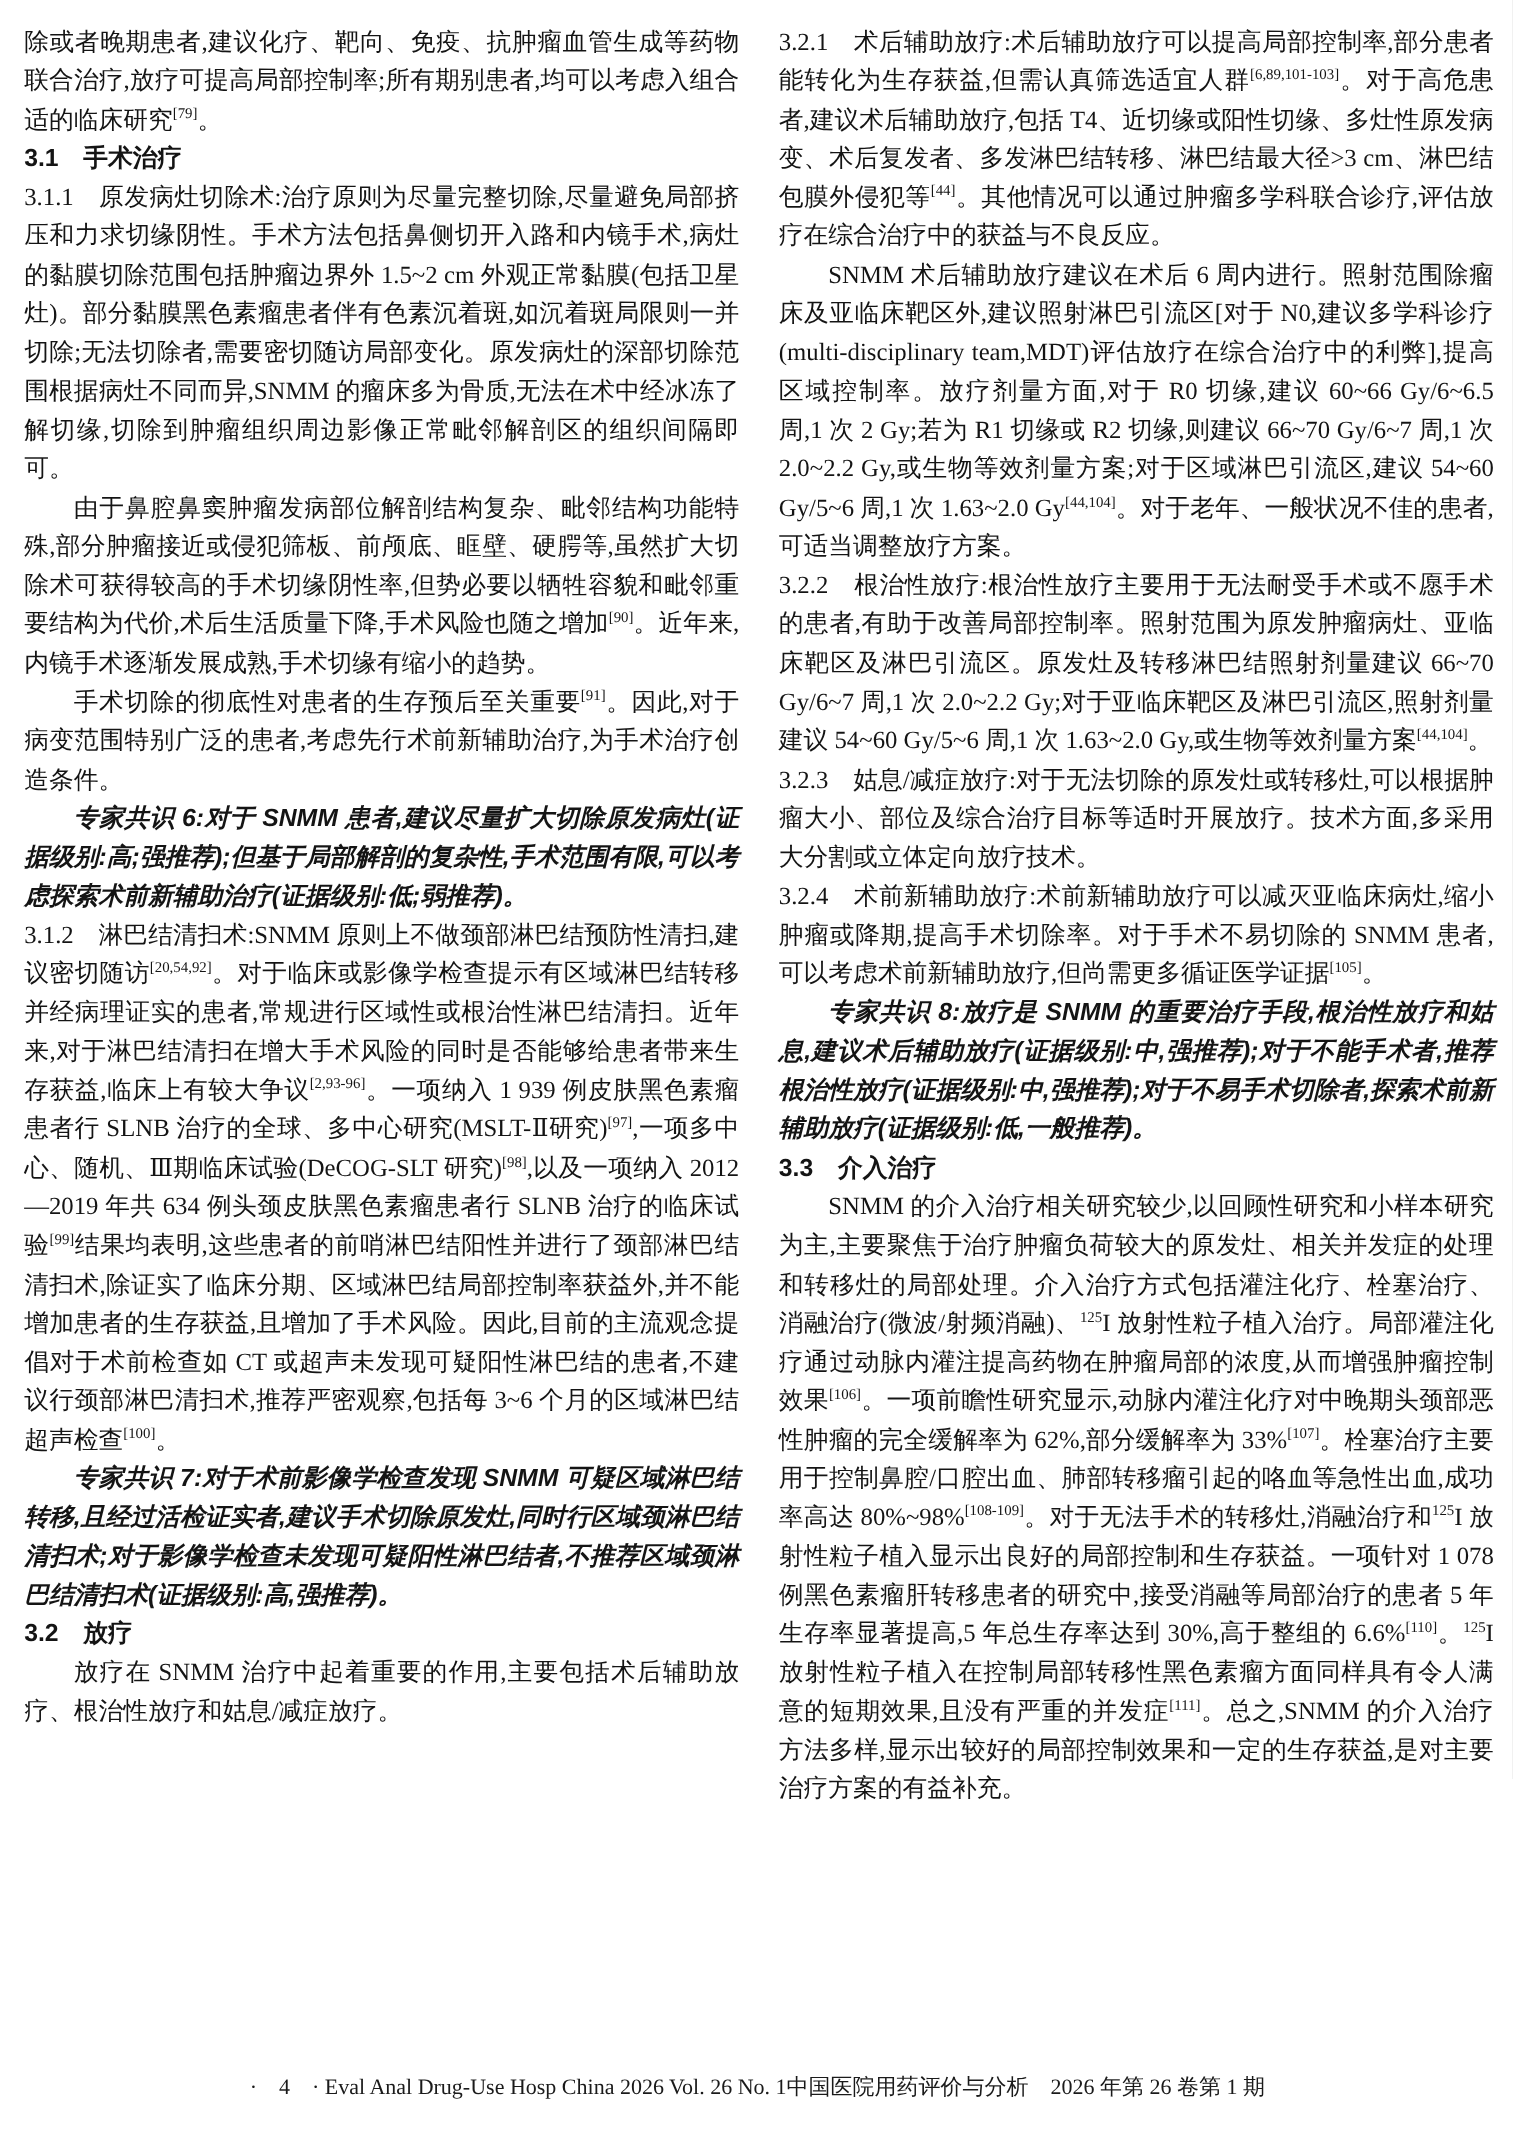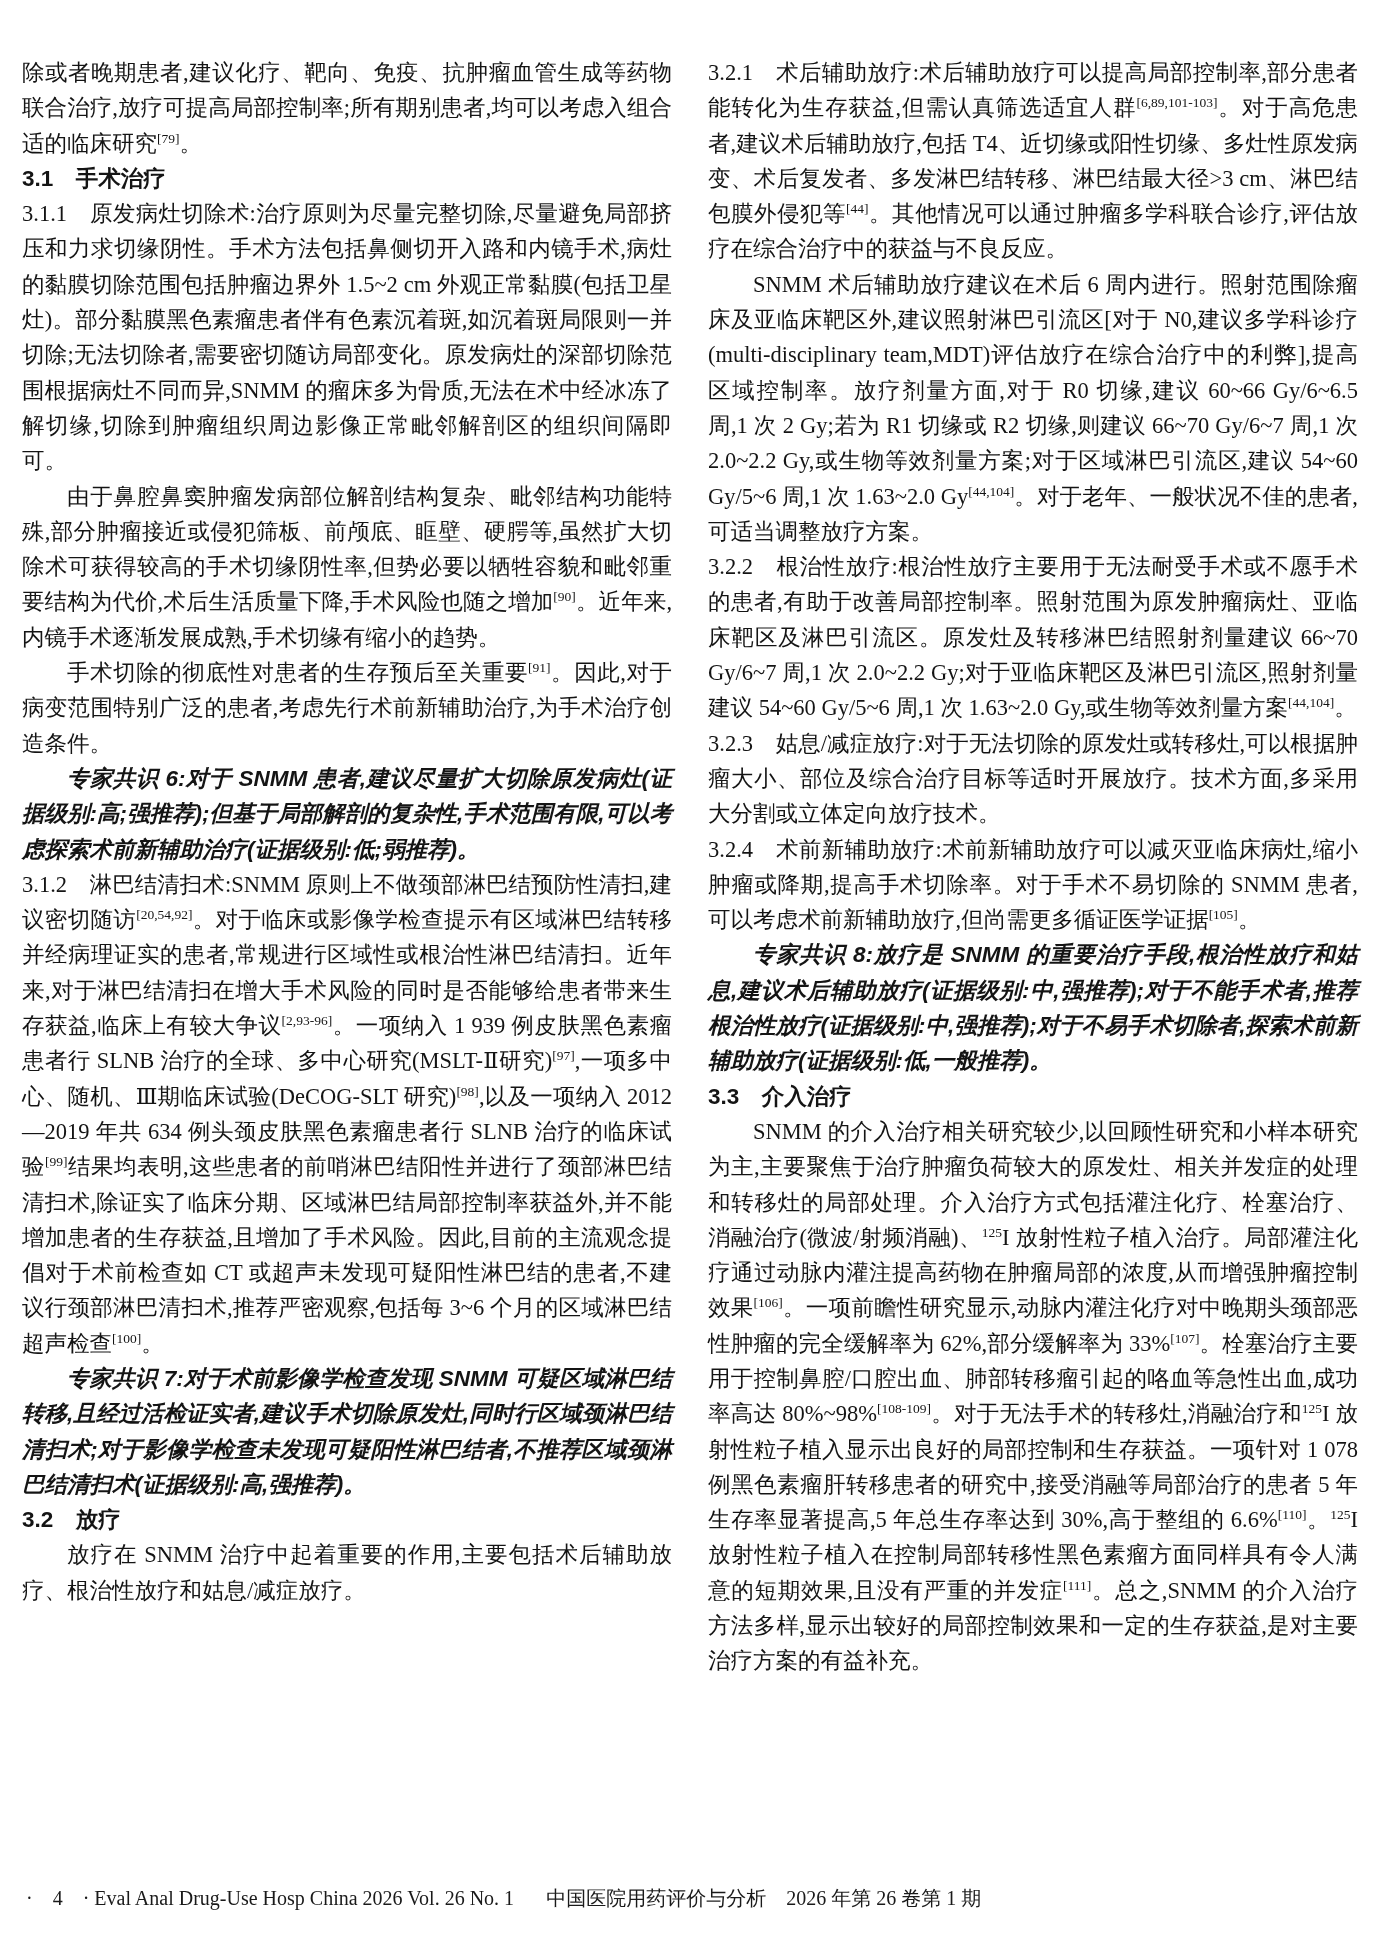--- a/index.html
+++ b/index.html
@@ -18,21 +18,20 @@
     gap: 36px;
     padding: 20px 20px 0 22px;
   }
   .col {
     width: 650px;
     flex: 0 0 650px;
     font-size: 22.5px;
     line-height: 35.3px;
     text-align: justify;
     text-justify: inter-ideograph;
-    margin-top: 35px;
   }
   .col p { margin: 0; }
   .blk.body { text-indent: 2em; }
   .blk.noindent { text-indent: 0; }
   .blk.sub { text-indent: 0; }
   .blk.heading {
     text-indent: 0;
     font-weight: bold;
     font-family: "Liberation Sans", "DejaVu Sans", sans-serif;
   }
@@ -47,26 +46,25 @@
     line-height: 0;
     vertical-align: super;
     letter-spacing: 0;
   }
   .footer {
     position: absolute;
     left: 26px;
     right: 24px;
     bottom: 30px;
     display: flex;
-    justify-content: flex-start;
+    justify-content: center;
     align-items: baseline;
     font-size: 20px;
     line-height: 24px;
     color: #1a1a1a;
-    gap: 32px;
   }
   .footer .left-part  { white-space: nowrap; }
   .footer .right-part { white-space: nowrap; }
 </style>
 </head>
 <body>
 
 <div class="page">
   <div class="columns">
     <div class="col">

